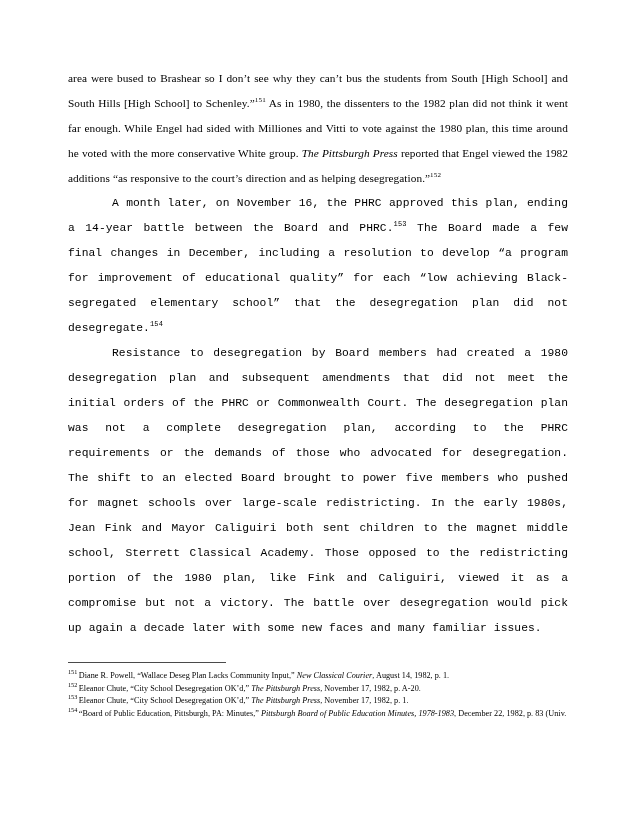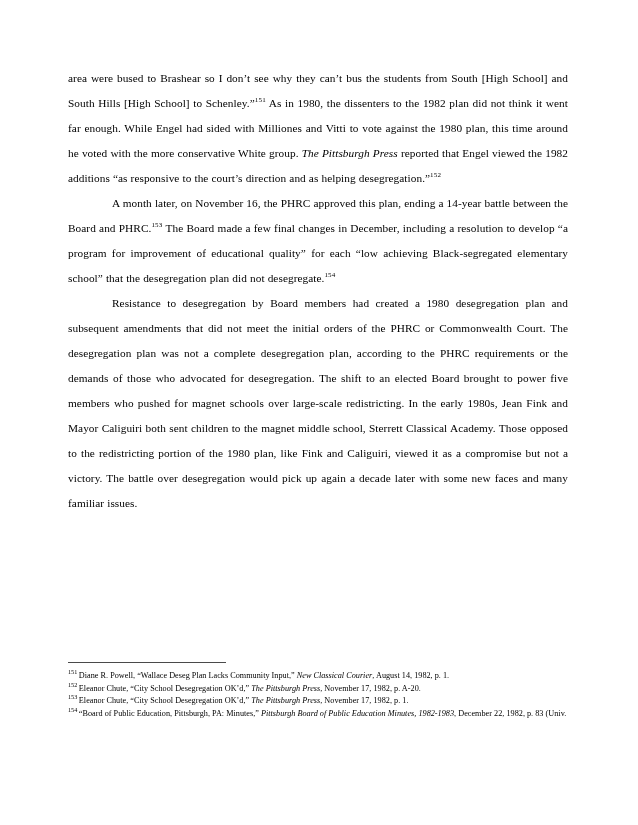--- a/index.html
+++ b/index.html
@@ -30,20 +30,21 @@
     margin: 0;
     font-size: 11.3px;
     line-height: 25.0px;
     text-align: justify;
     text-justify: inter-word;
     letter-spacing: 0.05px;
     word-spacing: 0.2px;
   }
   .para.indent {
     text-indent: 44px;
+    font-family: Liberation Mono, monospace;
   }
   
   .ital { font-style: italic; }
   sup.fn {
     font-size: 7.0px;
     vertical-align: super;
     line-height: 0;
     letter-spacing: 0.2px;
   }
 
@@ -92,18 +93,18 @@
     <p class="para">area were bused to Brashear so I don’t see why they can’t bus the students from South [High School] and South Hills [High School] to Schenley.”<sup class="fn">151</sup>  As in 1980, the dissenters to the 1982 plan did not think it went far enough.  While Engel had sided with Milliones and Vitti to vote against the 1980 plan, this time around he voted with the more conservative White group.  <span class="ital">The Pittsburgh Press</span> reported that Engel viewed the 1982 additions “as responsive to the court’s direction and as helping desegregation.”<sup class="fn">152</sup></p>
     <p class="para indent">A month later, on November 16, the PHRC approved this plan, ending a 14-year battle between the Board and PHRC.<sup class="fn">153</sup>  The Board made a few final changes in December, including a resolution to develop “a program for improvement of educational quality” for each “low achieving Black-segregated elementary school” that the desegregation plan did not desegregate.<sup class="fn">154</sup></p>
     <p class="para indent">Resistance to desegregation by Board members had created a 1980 desegregation plan and subsequent amendments that did not meet the initial orders of the PHRC or Commonwealth Court.  The desegregation plan was not a complete desegregation plan, according to the PHRC requirements or the demands of those who advocated for desegregation.  The shift to an elected Board brought to power five members who pushed for magnet schools over large-scale redistricting.  In the early 1980s, Jean Fink and Mayor Caliguiri both sent children to the magnet middle school, Sterrett Classical Academy.  Those opposed to the redistricting portion of the 1980 plan, like Fink and Caliguiri, viewed it as a compromise but not a victory.  The battle over desegregation would pick up again a decade later with some new faces and many familiar issues.</p>
   </div>
 
   <div class="footnote-area">
     <hr class="fn-rule">
     <p class="fn-item"><sup class="fn-num">151</sup><span>Diane R. Powell, “Wallace Deseg Plan Lacks Community Input,” <span class="ital">New Classical Courier</span>, August 14, 1982, p. 1.</span></p>
     <p class="fn-item"><sup class="fn-num">152</sup><span>Eleanor Chute, “City School Desegregation OK’d,” <span class="ital">The Pittsburgh Press</span>, November 17, 1982, p. A-20.</span></p>
     <p class="fn-item"><sup class="fn-num">153</sup><span>Eleanor Chute, “City School Desegregation OK’d,” <span class="ital">The Pittsburgh Press</span>, November 17, 1982, p. 1.</span></p>
-    <p class="fn-item"><sup class="fn-num">154</sup><span>“Board of Public Education, Pittsburgh, PA: Minutes,” <span class="ital">Pittsburgh Board of Public Education Minutes, 1982-1983</span>, December 22, 1982, p. 83 (Univ. of Pittsburgh, ASC, Box 8).</span></p>
+    <p class="fn-item"><sup class="fn-num">154</sup><span>“Board of Public Education, Pittsburgh, PA: Minutes,” <span class="ital">Pittsburgh Board of Public Education Minutes, 1978-1983</span>, December 22, 1982, p. 83 (Univ. of Pittsburgh, ASC, Box 8).</span></p>
   </div>
 
   <div class="page-number">87</div>
 
 </div>
 
 </body></html>

